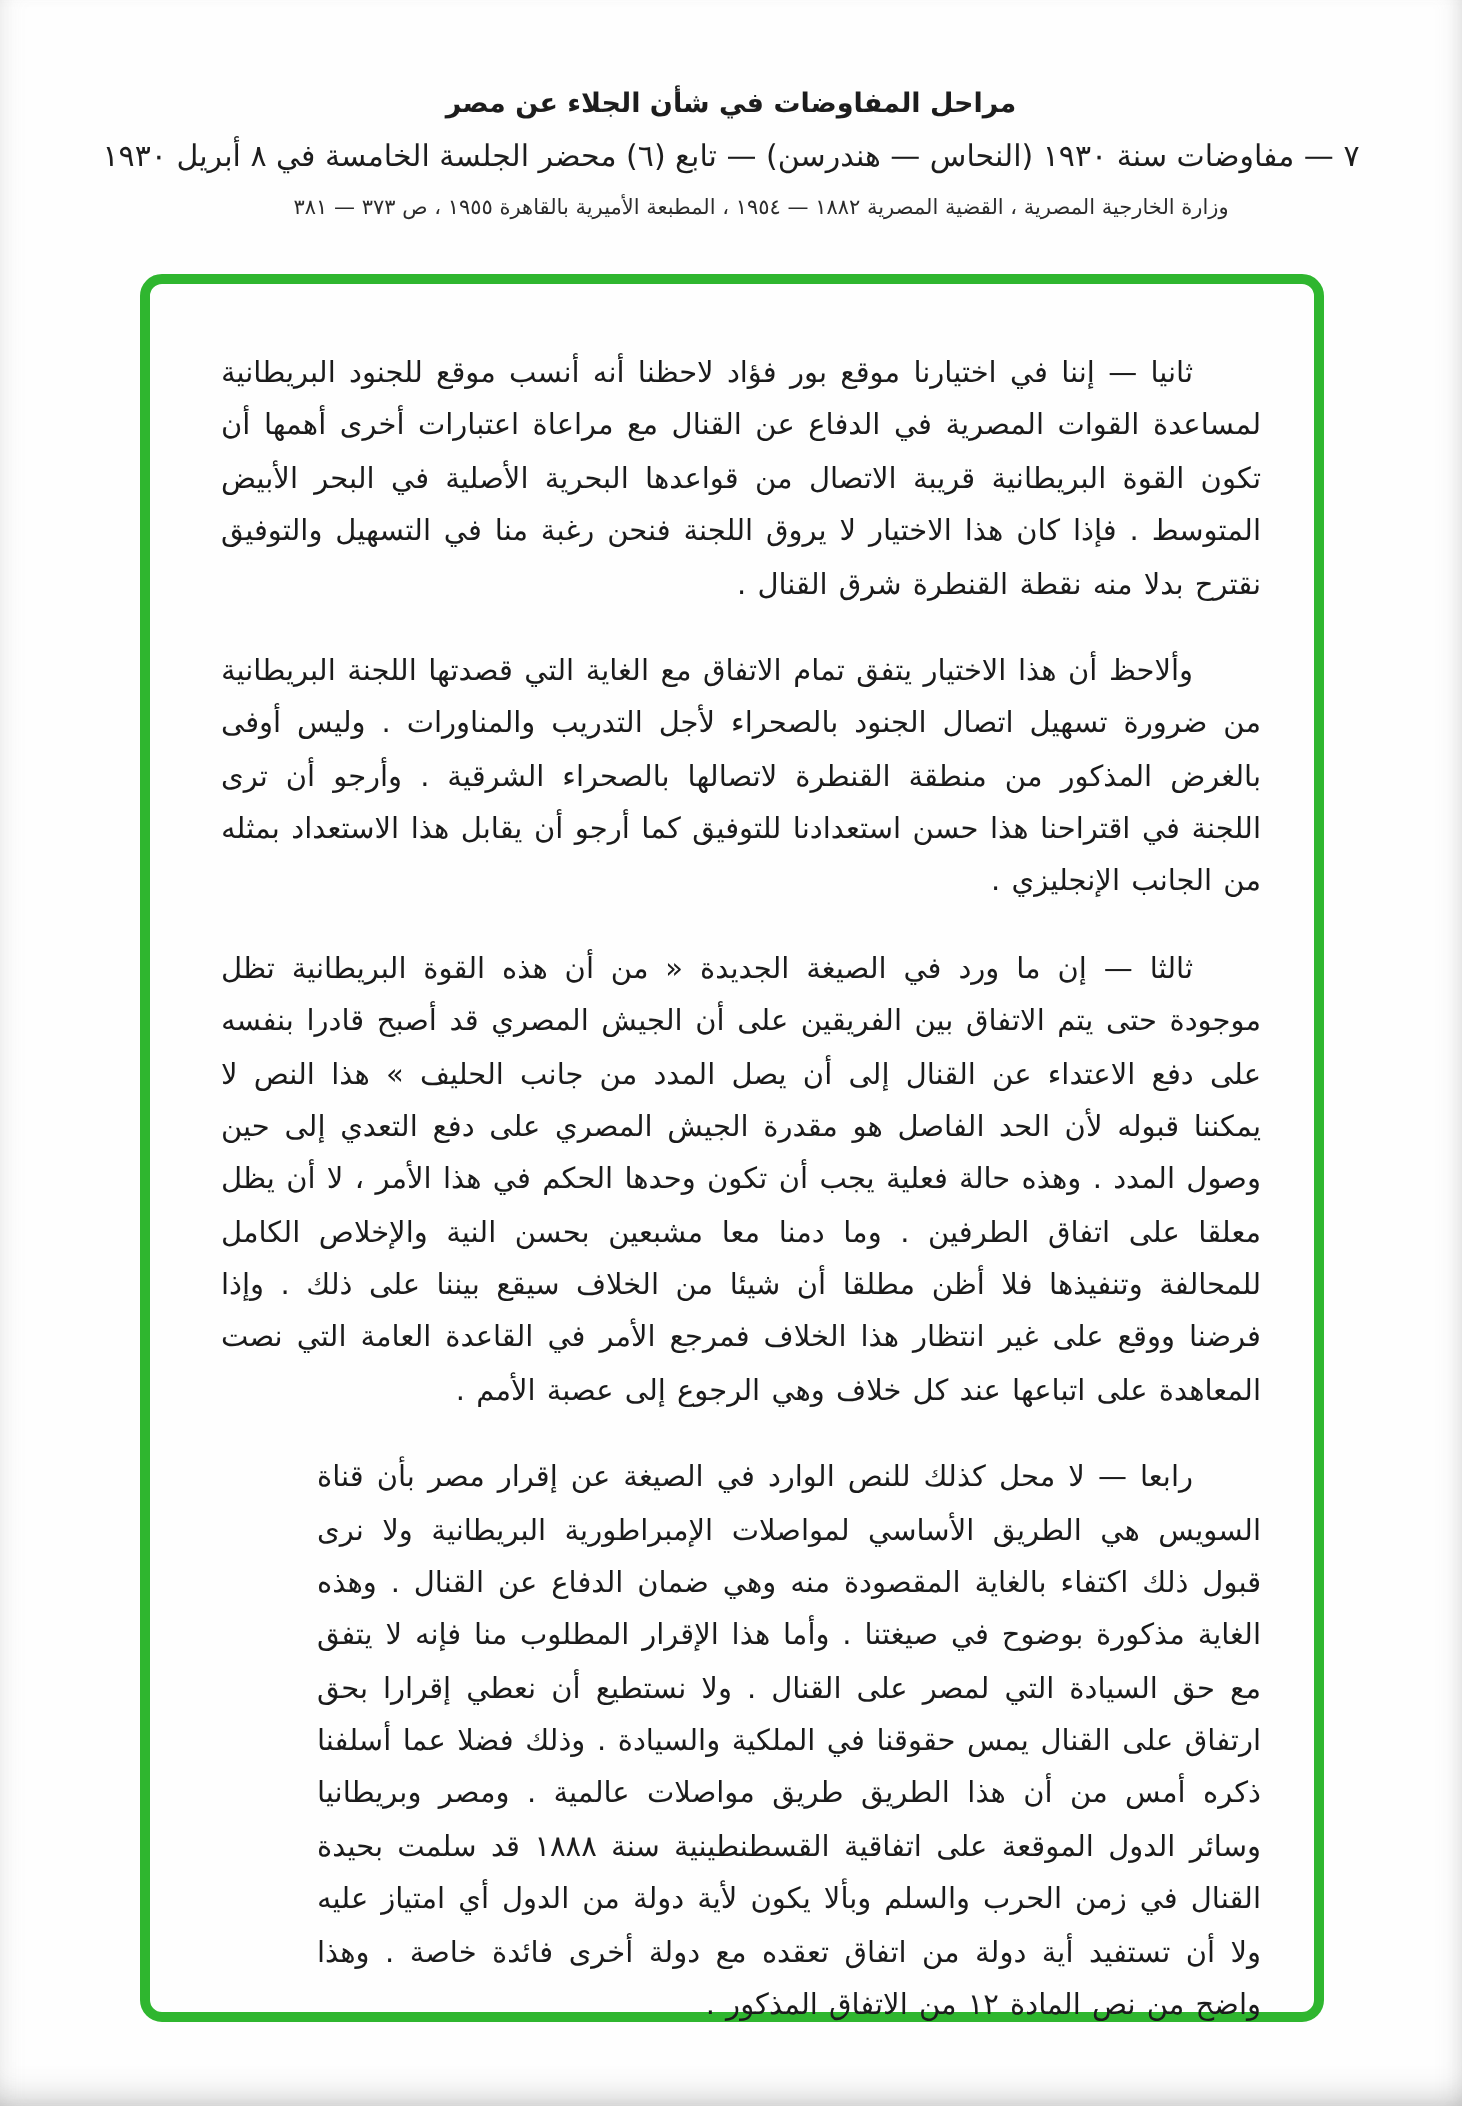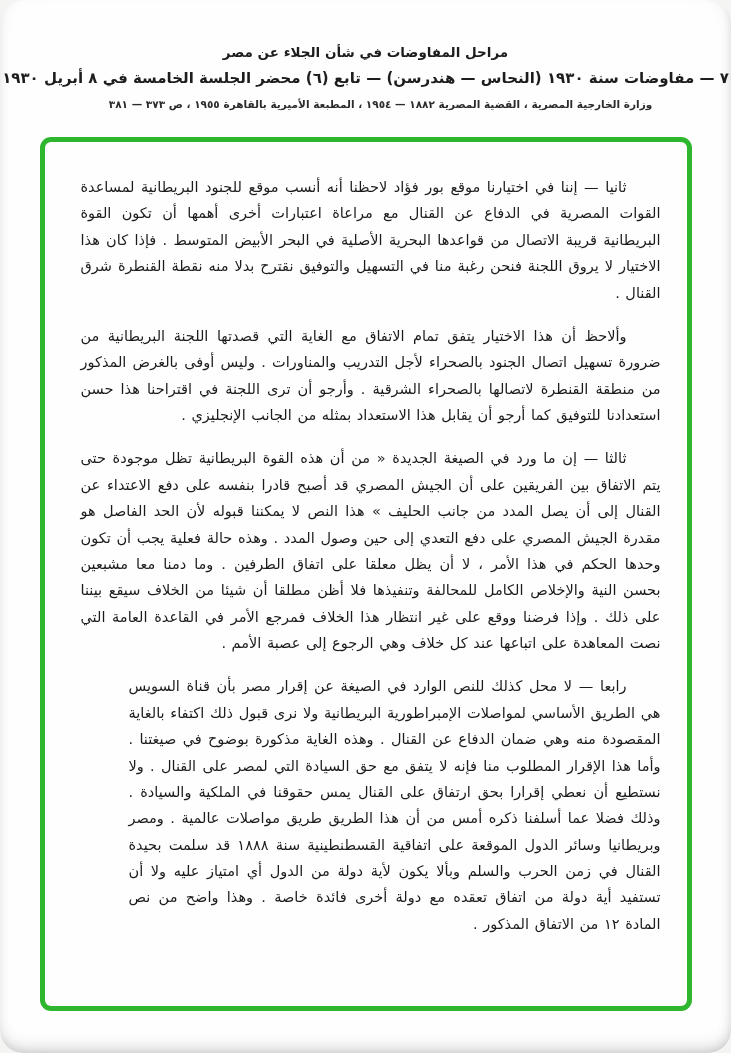--- a/index.html
+++ b/index.html
@@ -1,15 +1,15 @@
 <!DOCTYPE html>
 <html lang="ar" dir="rtl" style="--green: #2fb62f;"><head>
 <meta charset="utf-8">
 <style>
-  * { margin: 0; padding: 0; box-sizing: border-box; border-radius: 23px; }
+  * { margin: 0; padding: 0; box-sizing: border-box; }
   html, body {
     width: 731px;
     height: 1053px;
     background: #f4f4f2;
     font-family: "DejaVu Sans", sans-serif;
     overflow: hidden;
   }
   .scan-page {
     position: relative;
     width: 731px;
@@ -26,32 +26,32 @@
     direction: rtl;
   }
   .page-title {
     font-size: 13.5px;
     font-weight: bold;
     letter-spacing: .2px;
   }
   .page-subtitle {
     margin-top: 9px;
     font-size: 15px;
-    font-weight: bold;
+    font-weight: normal;
   }
   .page-source {
     margin-top: 11px;
     font-size: 10.5px;
-    font-weight: bold;
+    font-weight: normal;
     color: #2b2b2b;
     padding-left: 30px;
   }
   .green-box {
     margin: 27px auto 0 auto;
-    width: 652px;
+    width: 592px;
     height: 874px;
     border: 5px solid var(--green, #2fb62f);
     border-radius: 11px;
     padding: 32px 26px 20px 36px;
     background: transparent;
   }
   .doc-body {
     direction: rtl;
     text-align: justify;
     color: #1b1b1b;

